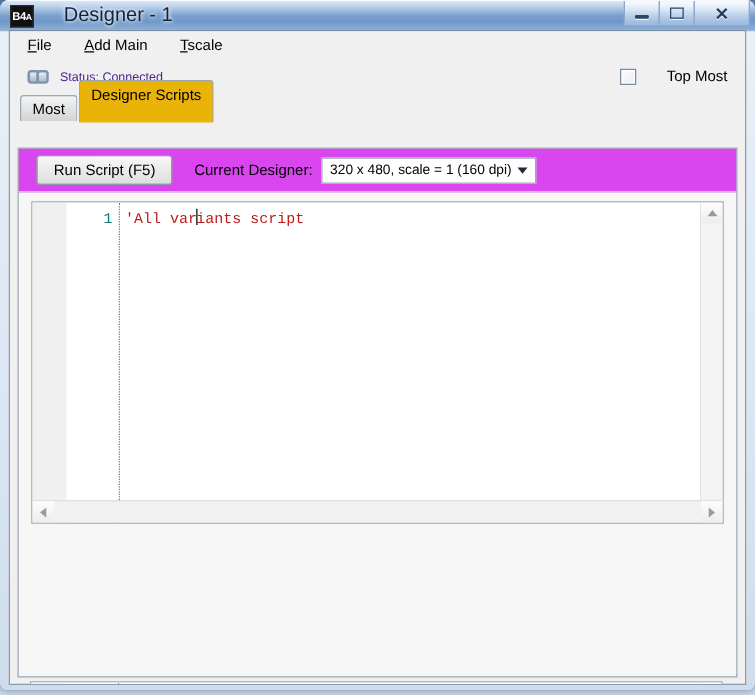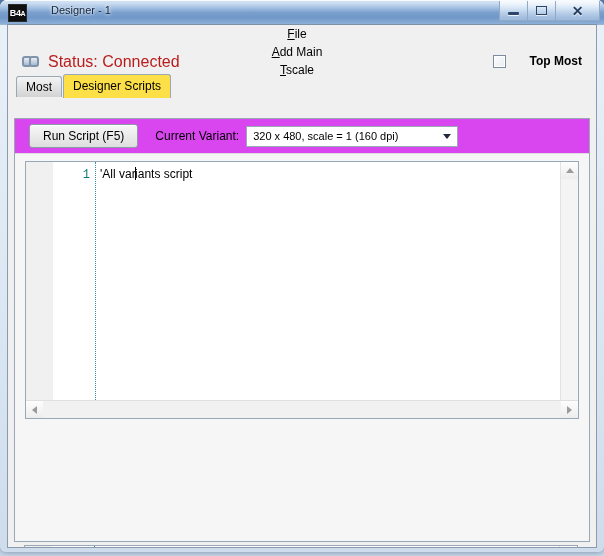--- a/index.html
+++ b/index.html
@@ -51,21 +51,21 @@
     font-weight: bold;
     line-height: 16px;
     text-align: center;
     letter-spacing: -0.4px;
     font-family: "Liberation Sans", sans-serif;
   }
   .app-icon .sm { font-size: 7px; }
   .title-text {
     position: absolute;
     left: 31px; top: 4px;
-    font-size: 11px;
+    font-size: 16px;
     color: #10243d;
     text-shadow: 0 0 3px rgba(255,255,255,0.95), 0 0 5px rgba(255,255,255,0.8);
     white-space: nowrap;
     padding-left: 20px;
   }
   .win-buttons {
     position: absolute;
     right: 4px; top: 0px;
     display: flex;
     gap: 0px;
@@ -124,21 +124,20 @@
   }
 
   
   .menubar {
     height: 22px;
     background: #f0f0f0;
     display: flex;
     align-items: center;
     padding-left: 12px;
     border-bottom: 1px solid #efefef;
-    flex-direction: column;
   }
   .menuitem {
     font-size: 12px;
     color: #000;
     padding: 2px 11px 2px 2px;
     margin-right: 13px;
     white-space: nowrap;
   }
   .menuitem u { text-decoration: underline; }
 
@@ -161,31 +160,30 @@
     width: 10px; height: 11px;
     border: 2px solid #7f93ab;
     border-radius: 3px;
     background: linear-gradient(180deg,#e9eef4,#a8bbd0);
     box-sizing: border-box;
     top: 0;
   }
   .link-icon i.l { left: 0; }
   .link-icon i.r { left: 7px; }
   .status-text {
-    font-size: 16px;
-    color: #b91c1c;
+    font-size: 10px;
+    color: #4c1d95;
     white-space: nowrap;
   }
   .topmost {
     position: absolute;
     right: 14px; top: 6px;
     display: flex;
     align-items: center;
     gap: 24px;
-    font-weight: bold;
   }
   .cb {
     width: 13px; height: 13px;
     border: 1px solid #7b8c9e;
     background: linear-gradient(135deg,#fcfcfc,#e8edf2);
     box-sizing: border-box;
     box-shadow: inset 0 0 0 1px #fff;
   }
   .topmost span {
     font-size: 12px;
@@ -208,22 +206,22 @@
     padding: 3px 9px 3px 9px;
     border-radius: 3px 3px 0 0;
     background: linear-gradient(180deg,#f4f4f4 0%, #e2e2e2 55%, #d3d3d3 100%);
     color: #000;
     line-height: 14px;
     position: relative;
     box-sizing: border-box;
     height: 21px;
   }
   .tab.active {
-    background: #fde047;
-    height: 24px;
+    background: #eab308;
+    height: 34px;
     margin-bottom: -1px;
     padding-top: 4px;
     border-color: #9aa7b4;
     z-index: 4;
   }
   .tab + .tab { margin-left: 1px; }
 
   
   .tabpage {
     position: absolute;
@@ -259,21 +257,21 @@
     cursor: default;
   }
   .cv-label {
     font-size: 12px;
     margin-left: 17px;
     margin-right: 7px;
     white-space: nowrap;
   }
   .combo {
     position: relative;
-    width: 212px;
+    width: 172px;
     height: 21px;
     border: 1px solid #9aa7b4;
     background: #ffffff;
     box-sizing: border-box;
     display: flex;
     align-items: center;
     text-align: center;
   }
   .combo .val {
     font-size: 11px;
@@ -331,23 +329,23 @@
   }
   .lineno {
     width: 64px;
     text-align: right;
     font-family: "Liberation Mono", monospace;
     font-size: 12px;
     color: #0f7a74;
   }
   .code-text {
     margin-left: 10px;
-    font-family: Liberation Sans, sans-serif;
-    font-size: 12px;
-    color: #000000;
+    font-family: Liberation Mono, monospace;
+    font-size: 12px;
+    color: #b91c1c;
     white-space: pre;
     position: relative;
   }
   .caret {
     display: inline-block;
     width: 0;
     border-left: 1.5px solid #000;
     height: 13px;
     vertical-align: -2px;
     margin: 0 -0.8px;
@@ -475,21 +473,21 @@
         </div>
         <div class="tab active">
           <span>Designer Scripts</span>
         </div>
       </div>
 
       <div class="tabpage">
 
         <div class="script-toolbar">
           <div class="btn">Run Script  (F5)</div>
-          <div class="cv-label">Current Variant:</div>
+          <div class="cv-label">Current Designer:</div>
           <div class="combo">
             <span class="val">320 x 480, scale = 1 (160 dpi)</span>
             <span class="arrow"></span>
           </div>
         </div>
 
         <div class="editor-wrap" id="editor1-wrap">
           <div class="editor">
             <div class="gutter-bg"></div>
             <div class="dotline"></div>

